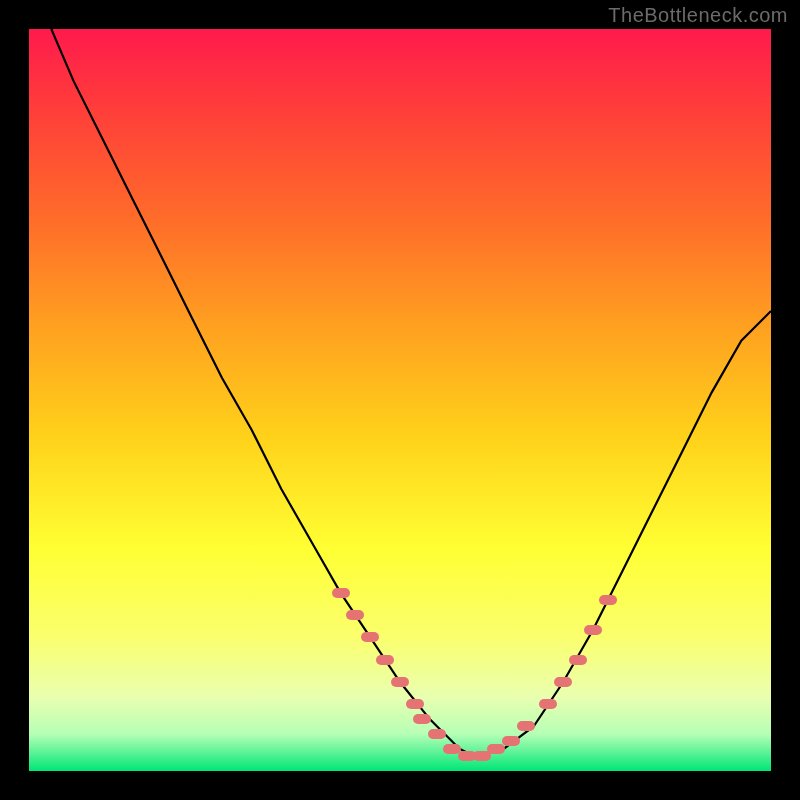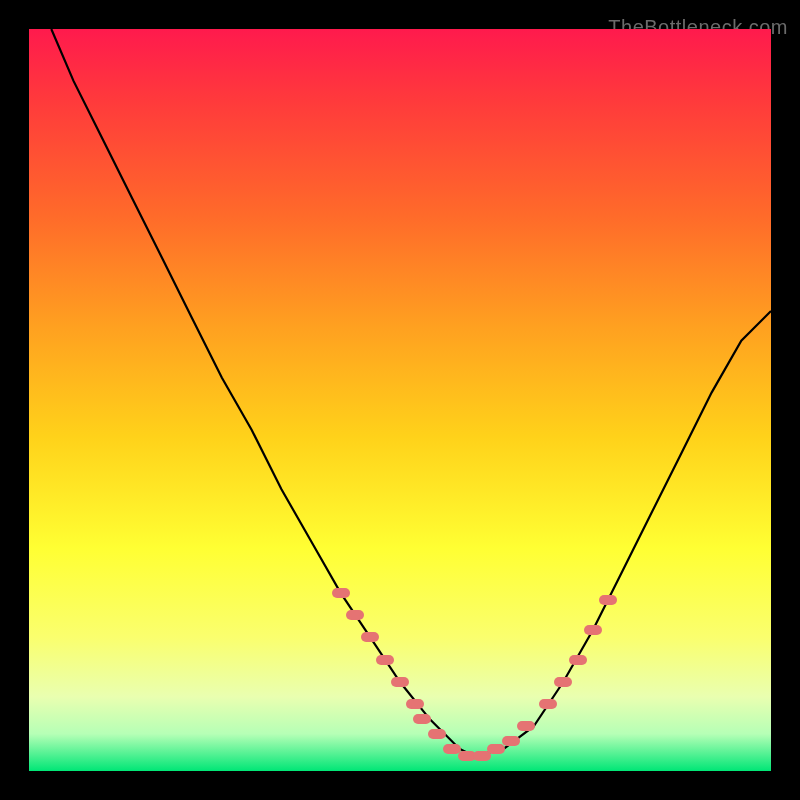--- a/index.html
+++ b/index.html
@@ -47,21 +47,21 @@
   .marker {
     position: absolute;
     width: 18px;
     height: 10px;
     border-radius: 5px;
     background: #e57373;
     transform: translate(-50%, -50%);
   }
   .watermark {
     position: absolute;
-    top: 16px;
+    top: 4px;
     right: 12px;
     color: #6b6b6b;
     font-size: 20px;
     font-weight: 500;
     letter-spacing: 0.5px;
     user-select: none;
   }
 </style>
 </head>
 <body>

